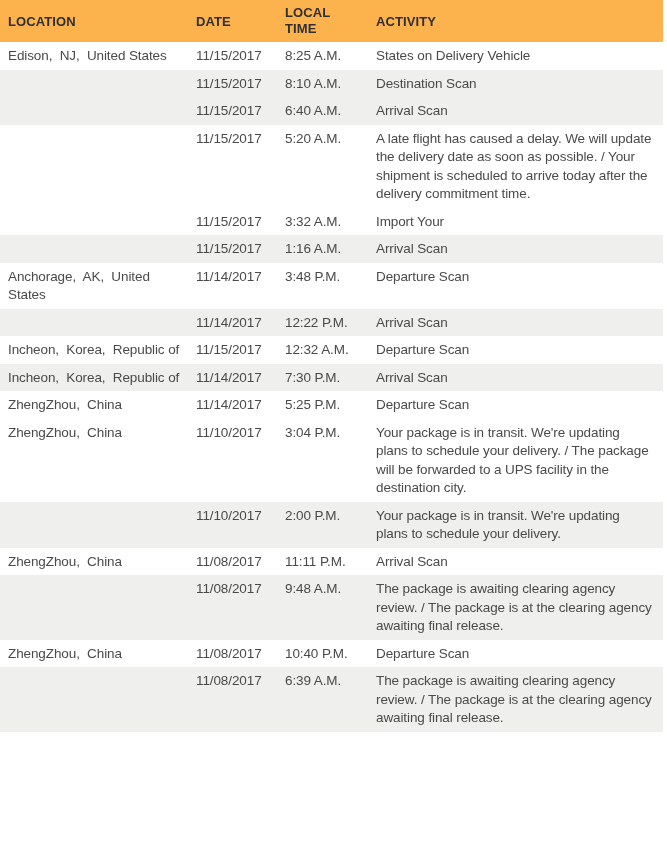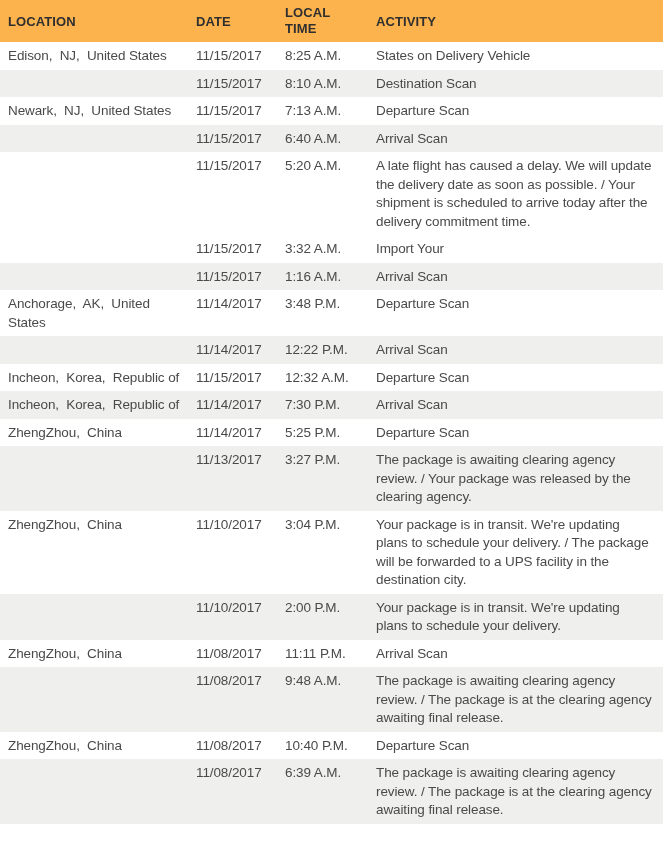--- a/index.html
+++ b/index.html
@@ -81,26 +81,20 @@
           <td class="cell-date">11/15/2017</td>
           <td class="cell-time">8:25 A.M.</td>
           <td class="cell-activity">States on Delivery Vehicle</td>
         </tr>
         <tr class="alt">
           <td class="cell-location"></td>
           <td class="cell-date">11/15/2017</td>
           <td class="cell-time">8:10 A.M.</td>
           <td class="cell-activity">Destination Scan</td>
         </tr>
-        <tr>
-          <td class="cell-location">Newark,  NJ,  United States</td>
-          <td class="cell-date">11/15/2017</td>
-          <td class="cell-time">7:13 A.M.</td>
-          <td class="cell-activity">Departure Scan</td>
-        </tr>
         <tr class="alt">
           <td class="cell-location"></td>
           <td class="cell-date">11/15/2017</td>
           <td class="cell-time">6:40 A.M.</td>
           <td class="cell-activity">Arrival Scan</td>
         </tr>
         <tr>
           <td class="cell-location"></td>
           <td class="cell-date">11/15/2017</td>
           <td class="cell-time">5:20 A.M.</td>
@@ -141,26 +135,20 @@
           <td class="cell-date">11/14/2017</td>
           <td class="cell-time">7:30 P.M.</td>
           <td class="cell-activity">Arrival Scan</td>
         </tr>
         <tr>
           <td class="cell-location">ZhengZhou,  China</td>
           <td class="cell-date">11/14/2017</td>
           <td class="cell-time">5:25 P.M.</td>
           <td class="cell-activity">Departure Scan</td>
         </tr>
-        <tr class="alt">
-          <td class="cell-location"></td>
-          <td class="cell-date">11/13/2017</td>
-          <td class="cell-time">3:27 P.M.</td>
-          <td class="cell-activity">The package is awaiting clearing agency review. / Your package was released by the clearing agency.</td>
-        </tr>
         <tr>
           <td class="cell-location">ZhengZhou,  China</td>
           <td class="cell-date">11/10/2017</td>
           <td class="cell-time">3:04 P.M.</td>
           <td class="cell-activity">Your package is in transit. We're updating plans to schedule your delivery. / The package will be forwarded to a UPS facility in the destination city.</td>
         </tr>
         <tr class="alt">
           <td class="cell-location"></td>
           <td class="cell-date">11/10/2017</td>
           <td class="cell-time">2:00 P.M.</td>

